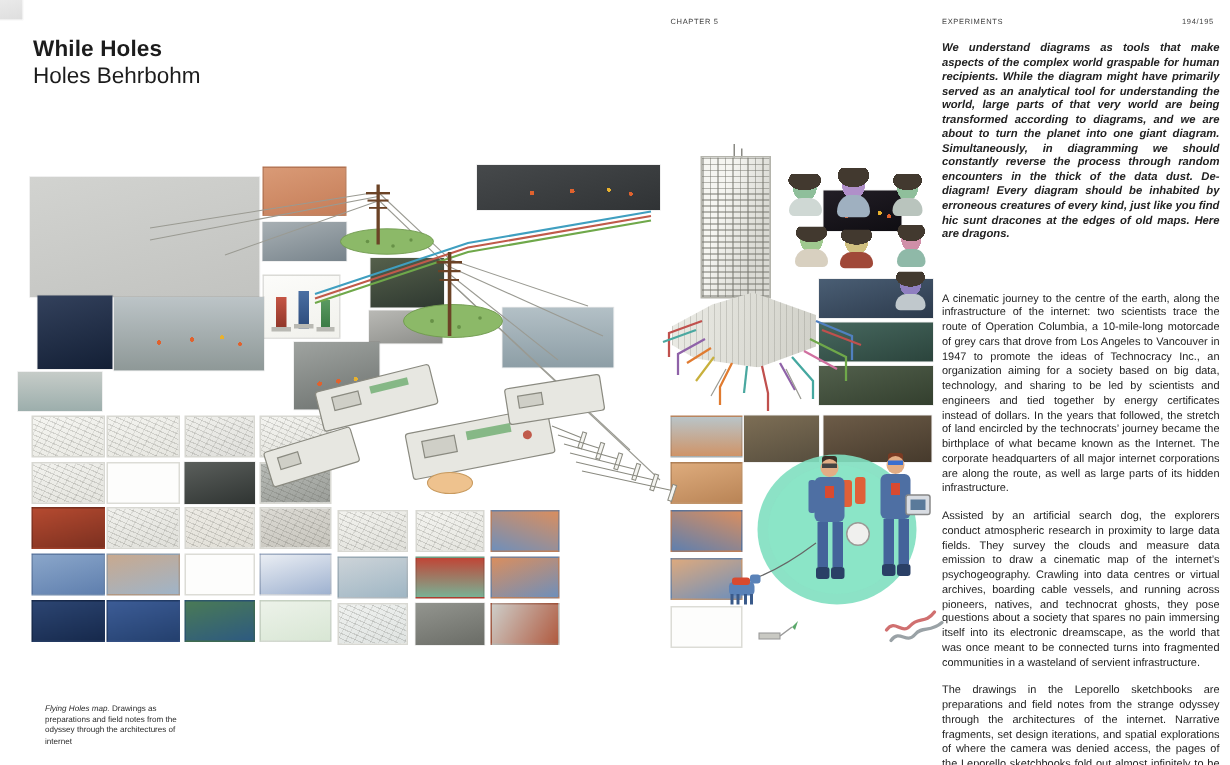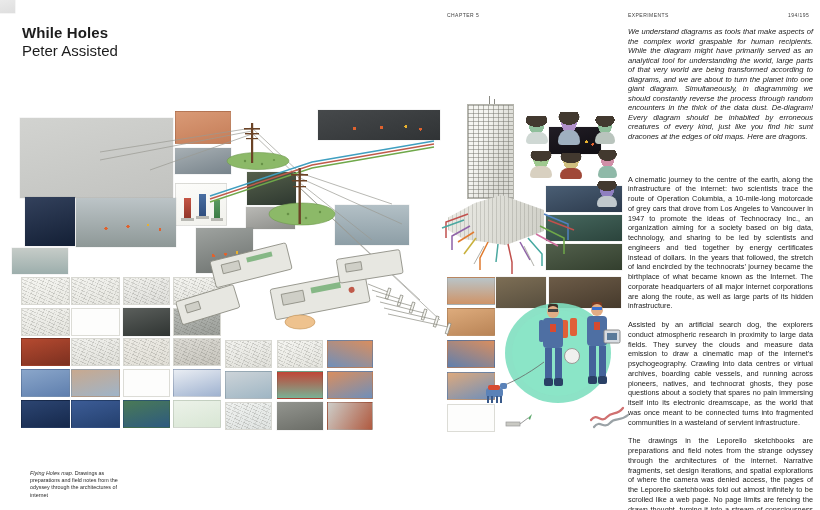--- a/index.html
+++ b/index.html
@@ -12,21 +12,21 @@
   .lp-caption{position:absolute;left:30px;top:470px;width:98px;font-size:5.4px;line-height:7.2px;color:#2a2a2a;}
   .lp-caption .cap-it{font-style:italic;}
   
   .rh{position:absolute;top:12px;font-size:5px;letter-spacing:.45px;color:#3d3d3d;font-weight:400;}
   .rh-chapter{left:447px;}
   .rh-section{left:628px;}
   .rh-pages{left:788px;}
   
   .text-col{position:absolute;left:628px;top:27px;width:185px;}
   .text-col p{margin:0;text-align:justify;}
-  .intro{font-style:italic;font-weight:400;font-size:7.5px;line-height:9.55px;margin-bottom:33px !important;color:#222;}
+  .intro{font-style:italic;font-weight:700;font-size:7.5px;line-height:9.55px;margin-bottom:33px !important;color:#222;}
   .bodyp{font-size:7.3px;line-height:9.75px;color:#232323;}
   .bodyp + .bodyp{margin-top:9px !important;}
   
   .tile{position:absolute;overflow:hidden;
         background-image:linear-gradient(var(--g,165deg),var(--c1,#eee),var(--c2,#ddd));}
   .tile.sketch{border:1px solid #d8d8d2;box-sizing:border-box;}
   .tile.sketch::after{content:"";position:absolute;inset:0;
         background:repeating-linear-gradient(24deg,rgba(85,85,78,.20) 0 .7px,transparent .7px 3.2px),
                    repeating-linear-gradient(118deg,rgba(85,85,78,.12) 0 .7px,transparent .7px 5px);}
   .tile.blank{border:1px solid #dcdcd6;box-sizing:border-box;}
@@ -226,21 +226,21 @@
         <rect x="423" y="309" width="2.6" height="11" transform="rotate(18 424 314)"></rect>
       <line x1="384" y1="308" x2="436" y2="320"></line>
         <rect x="435" y="316" width="2.6" height="11" transform="rotate(18 436 321)"></rect>
       <line x1="388" y1="314" x2="448" y2="327"></line>
         <rect x="447" y="323" width="2.6" height="11" transform="rotate(18 448 328)"></rect>
     </g>
   </svg>
 
   <header class="lp-head">
     <h1 class="lp-title">While Holes</h1>
-    <div class="lp-author">Peter Assisted</div>
+    <div class="lp-author">Holes Behrbohm</div>
   </header>
 
   <div class="lp-caption">
     <span class="cap-it">Flying Holes map.</span><span> Drawings as preparations and field notes from the odyssey through the architectures of internet</span>
   </div>
 
   <span class="rh rh-chapter">CHAPTER 5</span>
   <span class="rh rh-section">EXPERIMENTS</span>
   <span class="rh rh-pages">194/195</span>
 

